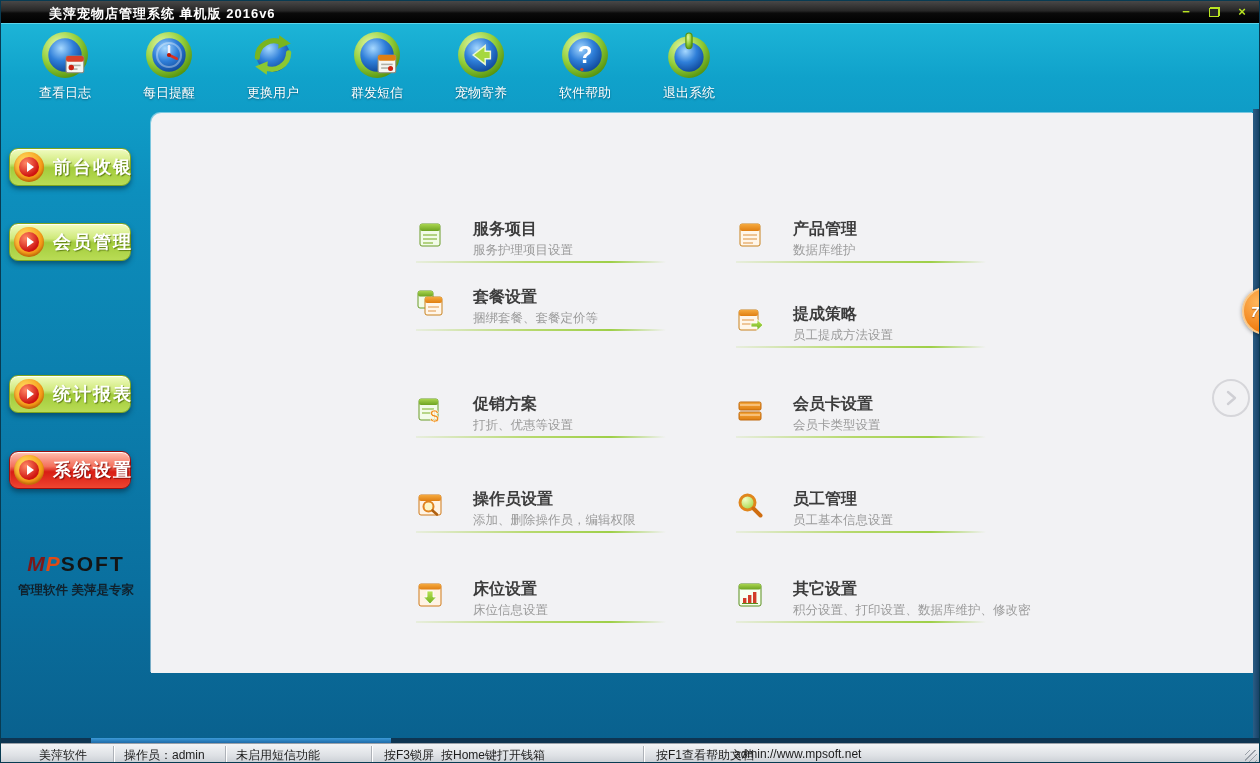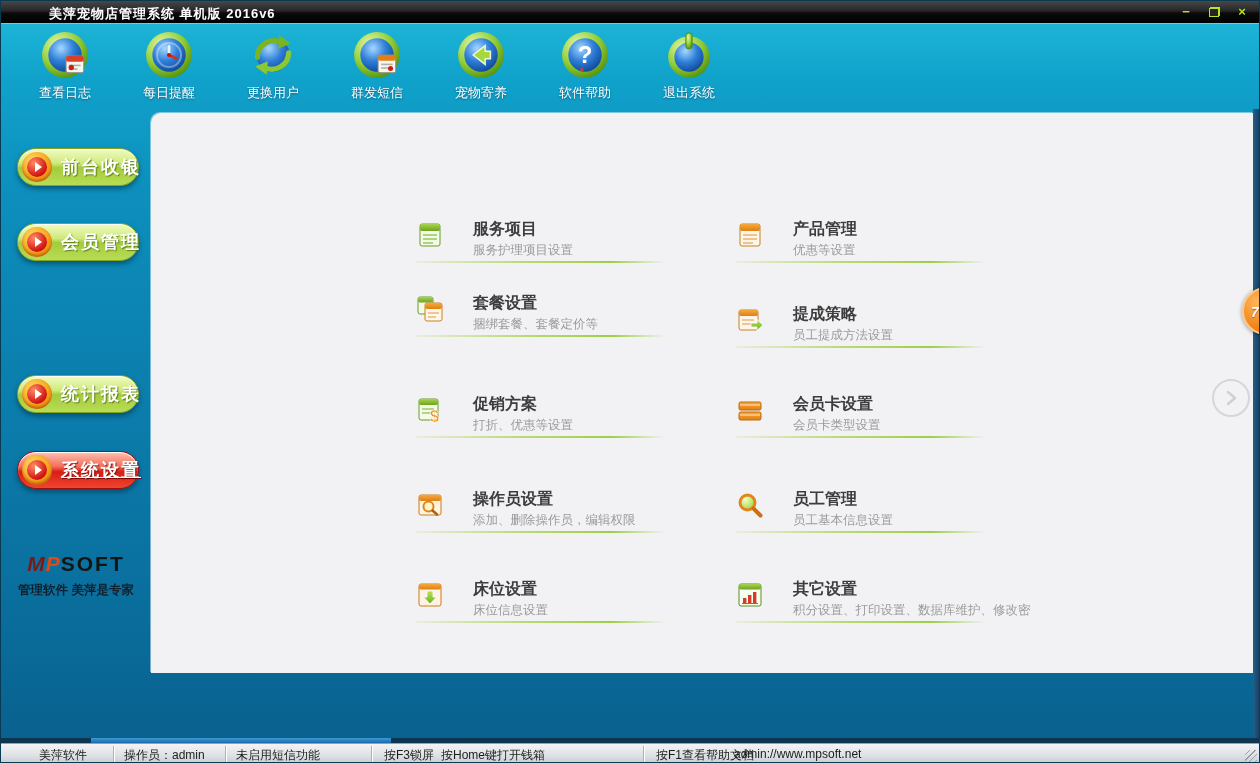--- a/index.html
+++ b/index.html
@@ -21,35 +21,35 @@
   .restore-shape::after  { content:""; position:absolute; left:0; bottom:0; width:8px; height:7px; border:1.5px solid #b9e422; background:#262626; }
 
   
   .toolbar { position:absolute; top:22px; left:0; width:100%; height:86px; display:flex;
     padding-left:12px; border-top:1px solid #5ad4ec; }
   .tb-item { width:104px; display:flex; flex-direction:column; align-items:center; padding-top:7px; cursor:pointer; }
   .tb-item svg { width:48px; height:48px; }
   .tb-label { margin-top:5px; color:#fff; font-size:13px; text-shadow:0 1px 2px rgba(0,40,60,.55); white-space:nowrap; }
 
   
-  .side-btn { position:absolute; left:16px; width:122px; height:38px; border-radius:19px;
+  .side-btn { position:absolute; left:8px; width:122px; height:38px; border-radius:9px;
     background:linear-gradient(180deg,#f1fcc0 0%,#cfe97c 40%,#a3cc3c 52%,#b9dc55 100%);
     border:1px solid #7fa51e; box-shadow:0 3px 5px rgba(0,35,55,.5), inset 0 1px 1px #fff;
     display:flex; align-items:center; cursor:pointer; }
   .side-btn.red { background:linear-gradient(180deg,#ffc0b0 0%,#f4705c 40%,#d81e14 55%,#ef4530 100%); border-color:#9c0e0e; }
   .play-badge { width:30px; height:30px; margin-left:4px; border-radius:50%; flex:none;
     background:radial-gradient(circle at 35% 30%, #ffd95e, #f7a01a 60%, #d87c04);
     box-shadow:inset 0 -2px 3px rgba(150,60,0,.55); display:flex; align-items:center; justify-content:center; }
   .play-inner { width:20px; height:20px; border-radius:50%;
     background:radial-gradient(circle at 35% 30%, #ff8a66, #cf1310 70%);
     display:flex; align-items:center; justify-content:center; }
   .play-tri { width:0; height:0; border-left:7px solid #fff; border-top:5px solid transparent; border-bottom:5px solid transparent; margin-left:2px; }
   .side-lbl { color:#fff; font-weight:bold; font-size:18px; margin-left:9px; letter-spacing:2px; white-space:nowrap;
     text-shadow:1px 1px 1px rgba(70,100,0,.75); }
-  .side-btn.red .side-lbl { text-shadow:1px 1px 1px rgba(110,0,0,.8);text-decoration:underline; }
+  .side-btn.red .side-lbl { text-shadow:1px 1px 1px rgba(110,0,0,.8); }
 
   .logo-box { position:absolute; left:0; top:551px; width:150px; text-align:center; }
   .logo-line { font-size:21px; font-weight:800; letter-spacing:1px; font-style:italic; }
   .logo-m { color:#7c1818; } .logo-p { color:#e24a14; } .logo-soft { color:#141414; font-style:normal; letter-spacing:2px; }
   .tagline { margin-top:6px; font-size:12.5px; color:#10222e; font-weight:bold; }
 
   
   .main-panel { position:absolute; left:150px; top:112px; width:1102px; height:560px;
     background:#f2f2f4; border-top-left-radius:10px; box-shadow:-1px -1px 0 rgba(255,255,255,.45); }
   .menu-item { position:absolute; width:256px; height:46px; cursor:pointer; }
@@ -262,26 +262,26 @@
     <div class="menu-item" style="left:585px;top:106px">
       <svg class="mi-icon" viewBox="0 0 28 28">
         <rect x="4" y="3" width="20" height="22" rx="2" fill="#fff6ea" stroke="#c8821e"></rect>
         <rect x="4" y="3" width="20" height="7" rx="2" fill="url(#padOrange)"></rect>
         <line x1="7" y1="14" x2="21" y2="14" stroke="#e8b274" stroke-width="1.5"></line>
         <line x1="7" y1="18" x2="21" y2="18" stroke="#e8b274" stroke-width="1.5"></line>
         <line x1="7" y1="22" x2="17" y2="22" stroke="#e8b274" stroke-width="1.5"></line>
       </svg>
       <div class="mi-text">
           <div class="mi-title">产品管理</div>
-      <div class="mi-sub">优惠等设置</div>
-        </div>
-      <div class="mi-line"></div>
-    </div>
-
-    <div class="menu-item" style="left:265px;top:180px">
+      <div class="mi-sub">数据库维护</div>
+        </div>
+      <div class="mi-line"></div>
+    </div>
+
+    <div class="menu-item" style="left:265px;top:174px">
       <svg class="mi-icon" viewBox="0 0 28 28">
         <rect x="2" y="2" width="15" height="17" rx="2" fill="#f2fbe8" stroke="#6a9c28"></rect>
         <rect x="2" y="2" width="15" height="5.5" rx="2" fill="url(#padGreen)"></rect>
         <rect x="9" y="8" width="17" height="18" rx="2" fill="#fff6ea" stroke="#c8821e"></rect>
         <rect x="9" y="8" width="17" height="6" rx="2" fill="url(#padOrange)"></rect>
         <line x1="12" y1="18" x2="23" y2="18" stroke="#e8b274" stroke-width="1.4"></line>
         <line x1="12" y1="22" x2="20" y2="22" stroke="#e8b274" stroke-width="1.4"></line>
       </svg>
       <div class="mi-text">
           <div class="mi-title">套餐设置</div>

